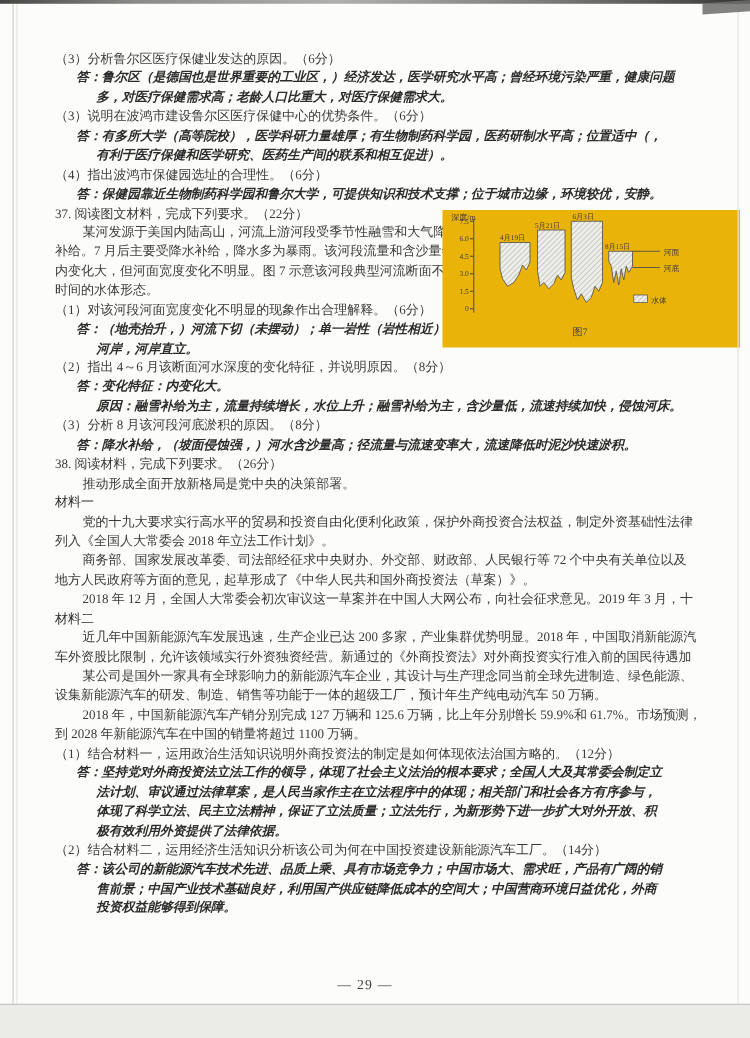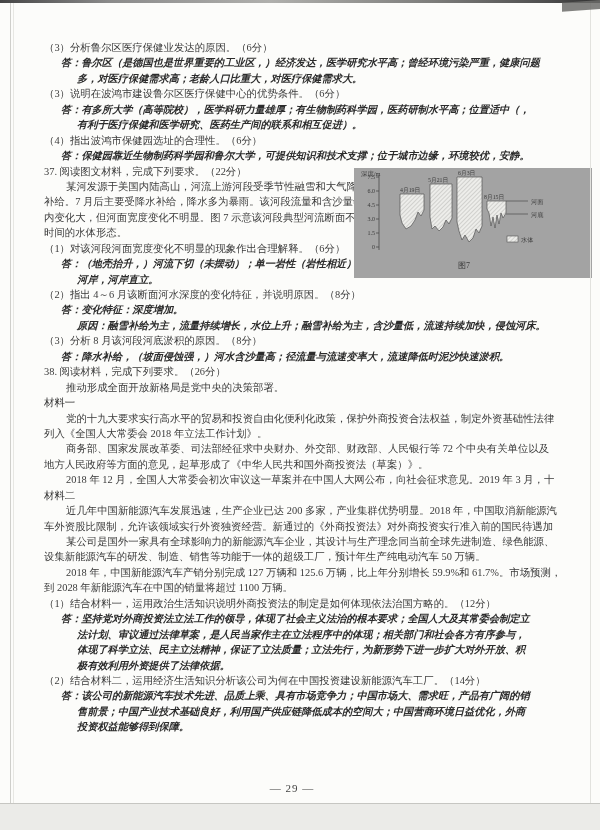--- a/index.html
+++ b/index.html
@@ -34,21 +34,21 @@
   }
   .ln{white-space:nowrap;height:15.45px;overflow:visible;}
   .q{color:#3a3a3a;}
   .ans{font-style:italic;font-weight:600;color:#2c2c2c;font-size:10.2px;}
   .a1{padding-left:17px;}
   .a2{padding-left:33px;}
   .b1{padding-left:22px;}
   .lab{font-weight:400;color:#2e2e2e;}
 
   
-  .figure{position:absolute;left:354px;top:168px;width:238px;height:110px;background:#a3a3a3;z-index:3;}
+  .figure{position:absolute;left:354px;top:168px;width:238px;height:110px;background:#eab308;z-index:3;}
   .fig-svg{display:block;}
   .pageno{
     position:absolute;left:0;top:782px;width:584px;text-align:center;
     font-size:11px;color:#444;letter-spacing:1px;z-index:2;
   }
 </style>
 </head>
 <body>
 
 <div class="page"></div>
@@ -70,21 +70,21 @@
     <div class="ln ans a1">答：保健园靠近生物制药科学园和鲁尔大学，可提供知识和技术支撑；位于城市边缘，环境较优，安静。</div>
     <div class="ln q">37. 阅读图文材料，完成下列要求。（22分）</div>
     <div class="ln q b1">某河发源于美国内陆高山，河流上游河段受季节性融雪和大气降水</div>
     <div class="ln q b2">补给。7 月后主要受降水补给，降水多为暴雨。该河段流量和含沙量年</div>
     <div class="ln q b2">内变化大，但河面宽度变化不明显。图 7 示意该河段典型河流断面不同</div>
     <div class="ln q b2">时间的水体形态。</div>
     <div class="ln q">（1）对该河段河面宽度变化不明显的现象作出合理解释。（6分）</div>
     <div class="ln ans a1">答：（地壳抬升，）河流下切（未摆动）；单一岩性（岩性相近）</div>
     <div class="ln ans a2">河岸，河岸直立。</div>
     <div class="ln q">（2）指出 4～6 月该断面河水深度的变化特征，并说明原因。（8分）</div>
-    <div class="ln ans a1">答：变化特征：深度增加。</div>
+    <div class="ln ans a1">答：变化特征：内变化大。</div>
     <div class="ln ans a2">原因：融雪补给为主，流量持续增长，水位上升；融雪补给为主，含沙量低，流速持续加快，侵蚀河床。</div>
     <div class="ln q">（3）分析 8 月该河段河底淤积的原因。（8分）</div>
     <div class="ln ans a1">答：降水补给，（坡面侵蚀强，）河水含沙量高；径流量与流速变率大，流速降低时泥沙快速淤积。</div>
     <div class="ln q">38. 阅读材料，完成下列要求。（26分）</div>
     <div class="ln q b1">推动形成全面开放新格局是党中央的决策部署。</div>
     <div class="ln lab">材料一</div>
     <div class="ln q b1">党的十九大要求实行高水平的贸易和投资自由化便利化政策，保护外商投资合法权益，制定外资基础性法律</div>
     <div class="ln q b2">列入《全国人大常委会 2018 年立法工作计划》。</div>
     <div class="ln q b1">商务部、国家发展改革委、司法部经征求中央财办、外交部、财政部、人民银行等 72 个中央有关单位以及</div>
     <div class="ln q b2">地方人民政府等方面的意见，起草形成了《中华人民共和国外商投资法（草案）》。</div>

